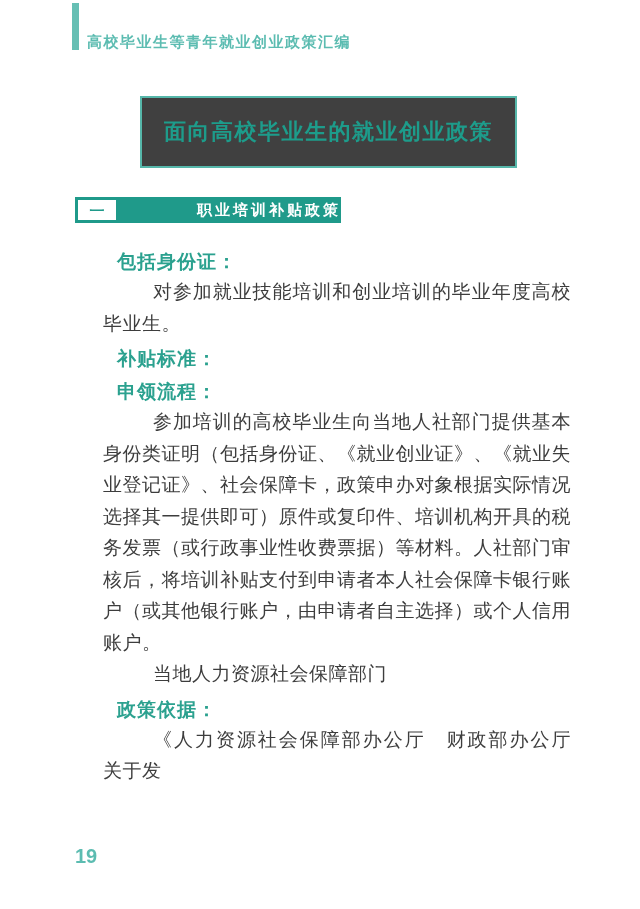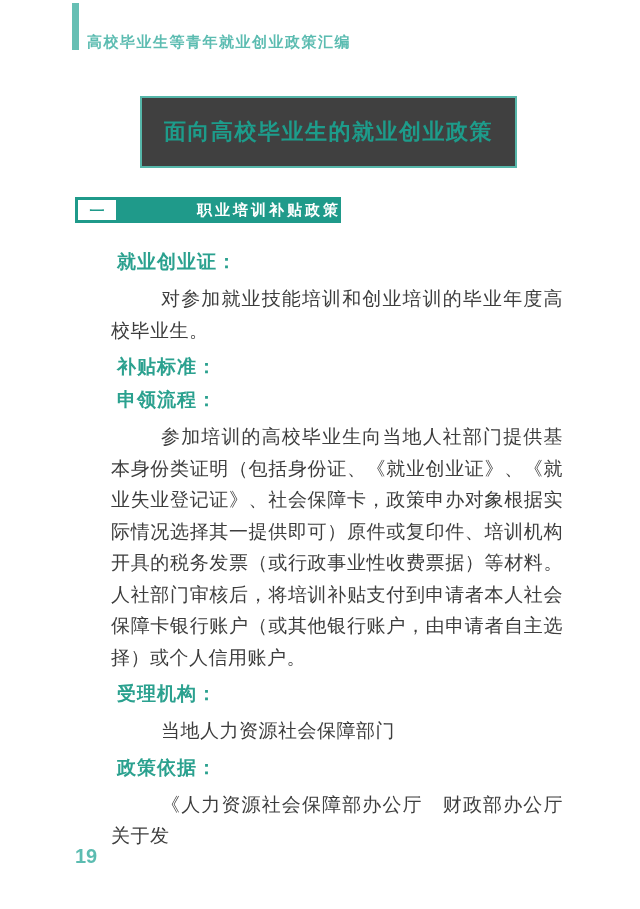--- a/index.html
+++ b/index.html
@@ -98,21 +98,21 @@
   .sec-heading {
     margin: 7px 0 1px 14px;
     font-size: 19px;
     line-height: 26px;
     font-weight: bold;
     letter-spacing: 1px;
     color: #2ba18f;
   }
   .sec-heading:first-child { margin-top: 0; }
   .sec-body {
-    margin: 8px;
+    margin: 0;
     font-size: 19px;
     line-height: 31.5px;
     letter-spacing: 0.5px;
     color: #3d3d3d;
     text-align: justify;
     text-indent: 50px;
   }
   
   .page-number {
     position: absolute;
@@ -135,29 +135,28 @@
 
 <div class="section-banner">
   <div class="section-number-box">
     <span>一</span>
   </div>
   <div class="section-label">职业培训补贴政策</div>
 </div>
 
 <div class="article">
 
-  <div class="sec-heading">就业创业证：</div>
+  <div class="sec-heading">包括身份证：</div>
   <p class="sec-body">对参加就业技能培训和创业培训的毕业年度高校毕业生。</p>
 
   <div class="sec-heading">补贴标准：</div>
 
   <div class="sec-heading">申领流程：</div>
   <p class="sec-body">参加培训的高校毕业生向当地人社部门提供基本身份类证明（包括身份证、《就业创业证》、《就业失业登记证》、社会保障卡，政策申办对象根据实际情况选择其一提供即可）原件或复印件、培训机构开具的税务发票（或行政事业性收费票据）等材料。人社部门审核后，将培训补贴支付到申请者本人社会保障卡银行账户（或其他银行账户，由申请者自主选择）或个人信用账户。</p>
 
-  <div class="sec-heading">受理机构：</div>
   <p class="sec-body">当地人力资源社会保障部门</p>
 
   <div class="sec-heading">政策依据：</div>
   <p class="sec-body">《人力资源社会保障部办公厅　财政部办公厅　关于发</p>
 
 </div>
 
 <div class="page-number">19</div>
 
 </body></html>

